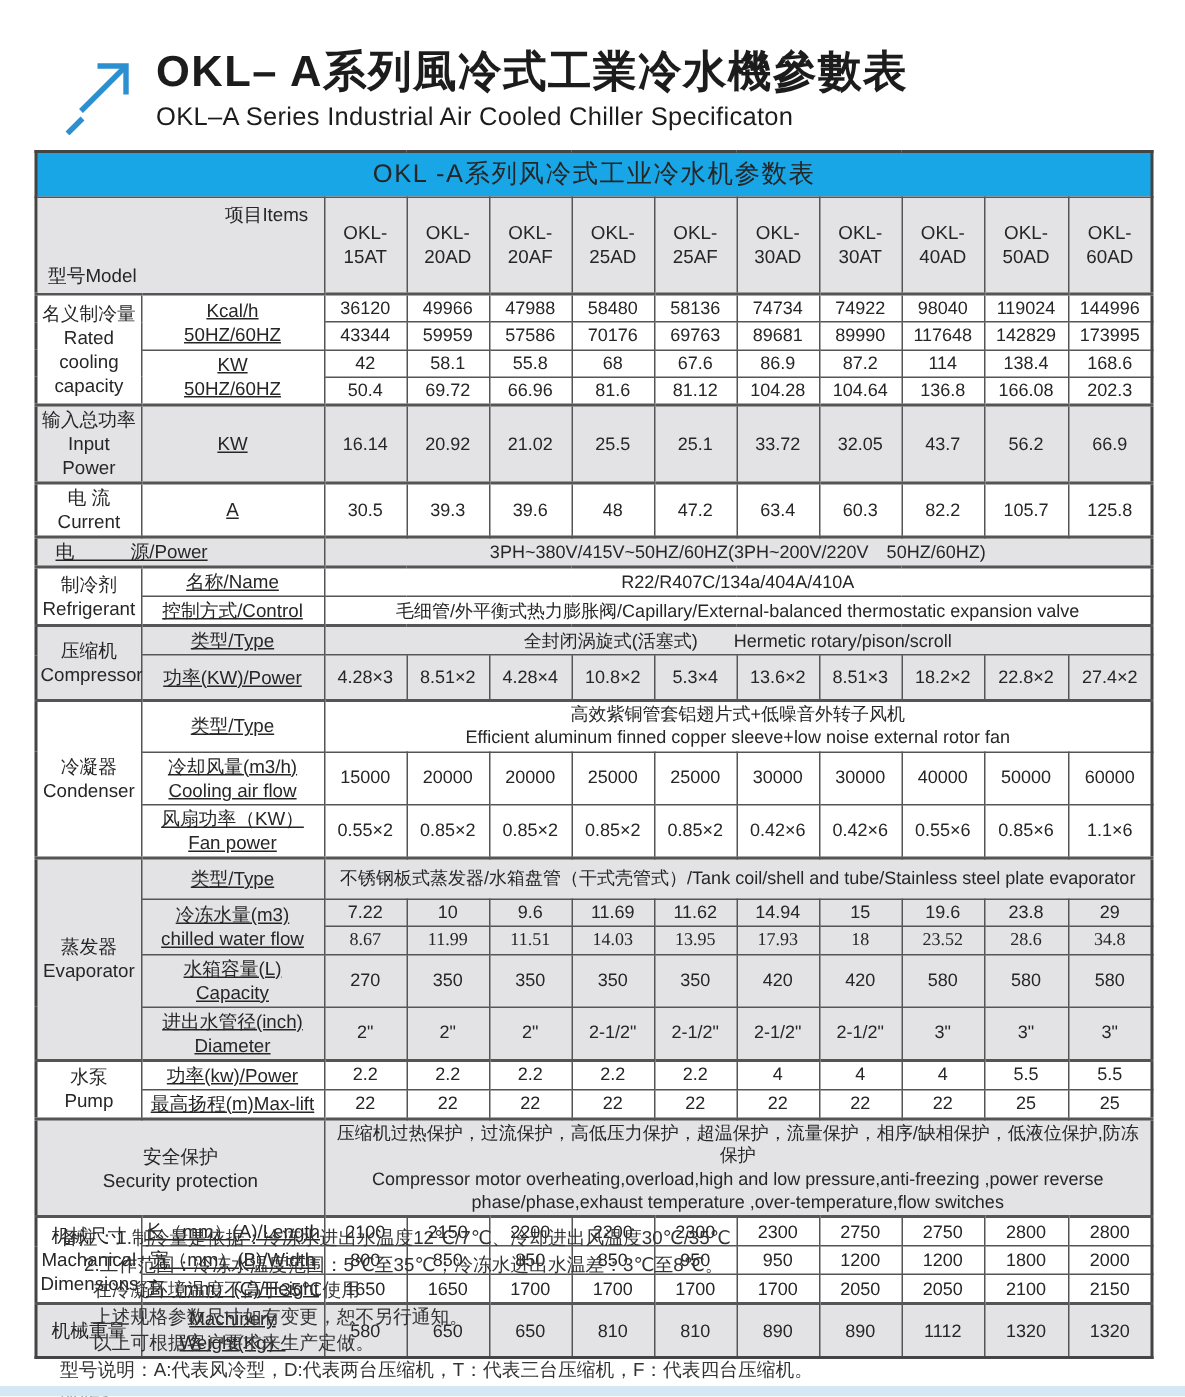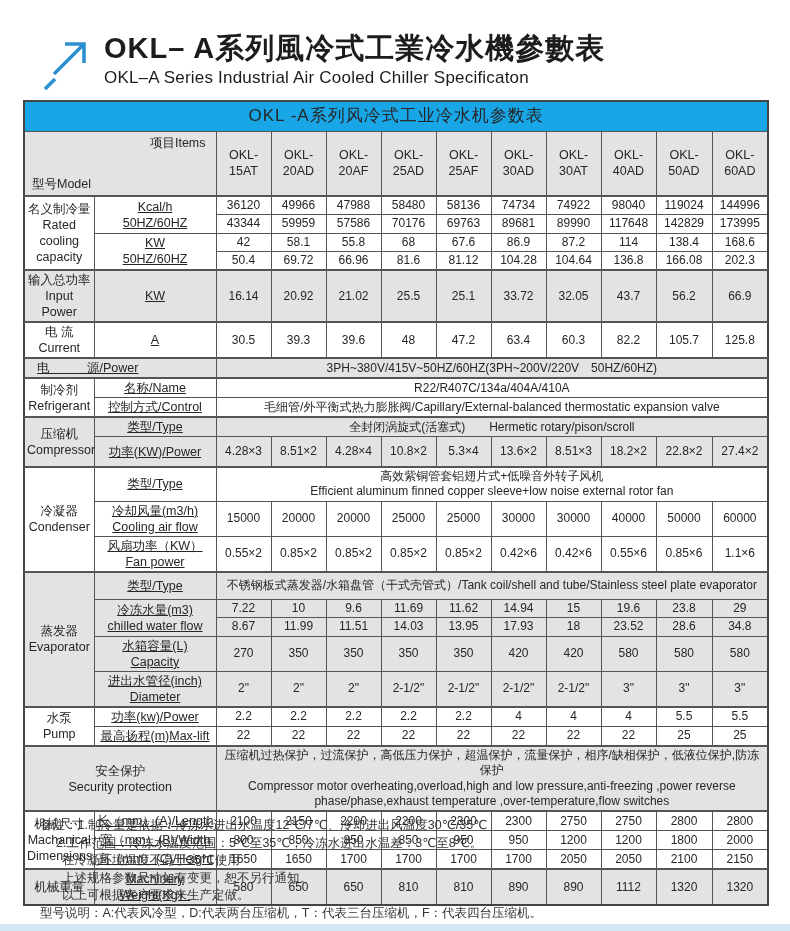--- a/index.html
+++ b/index.html
@@ -294,21 +294,21 @@
         <td class="val">10</td>
         <td class="val">9.6</td>
         <td class="val">11.69</td>
         <td class="val">11.62</td>
         <td class="val">14.94</td>
         <td class="val">15</td>
         <td class="val">19.6</td>
         <td class="val">23.8</td>
         <td class="val">29</td>
       </tr>
-      <tr class="shade " style="height: 18px;">
+      <tr class="shade " style="height: 18px; font-family: Liberation Serif, serif;">
         <td class="val">8.67</td>
         <td class="val">11.99</td>
         <td class="val">11.51</td>
         <td class="val">14.03</td>
         <td class="val">13.95</td>
         <td class="val">17.93</td>
         <td class="val">18</td>
         <td class="val">23.52</td>
         <td class="val">28.6</td>
         <td class="val">34.8</td>

